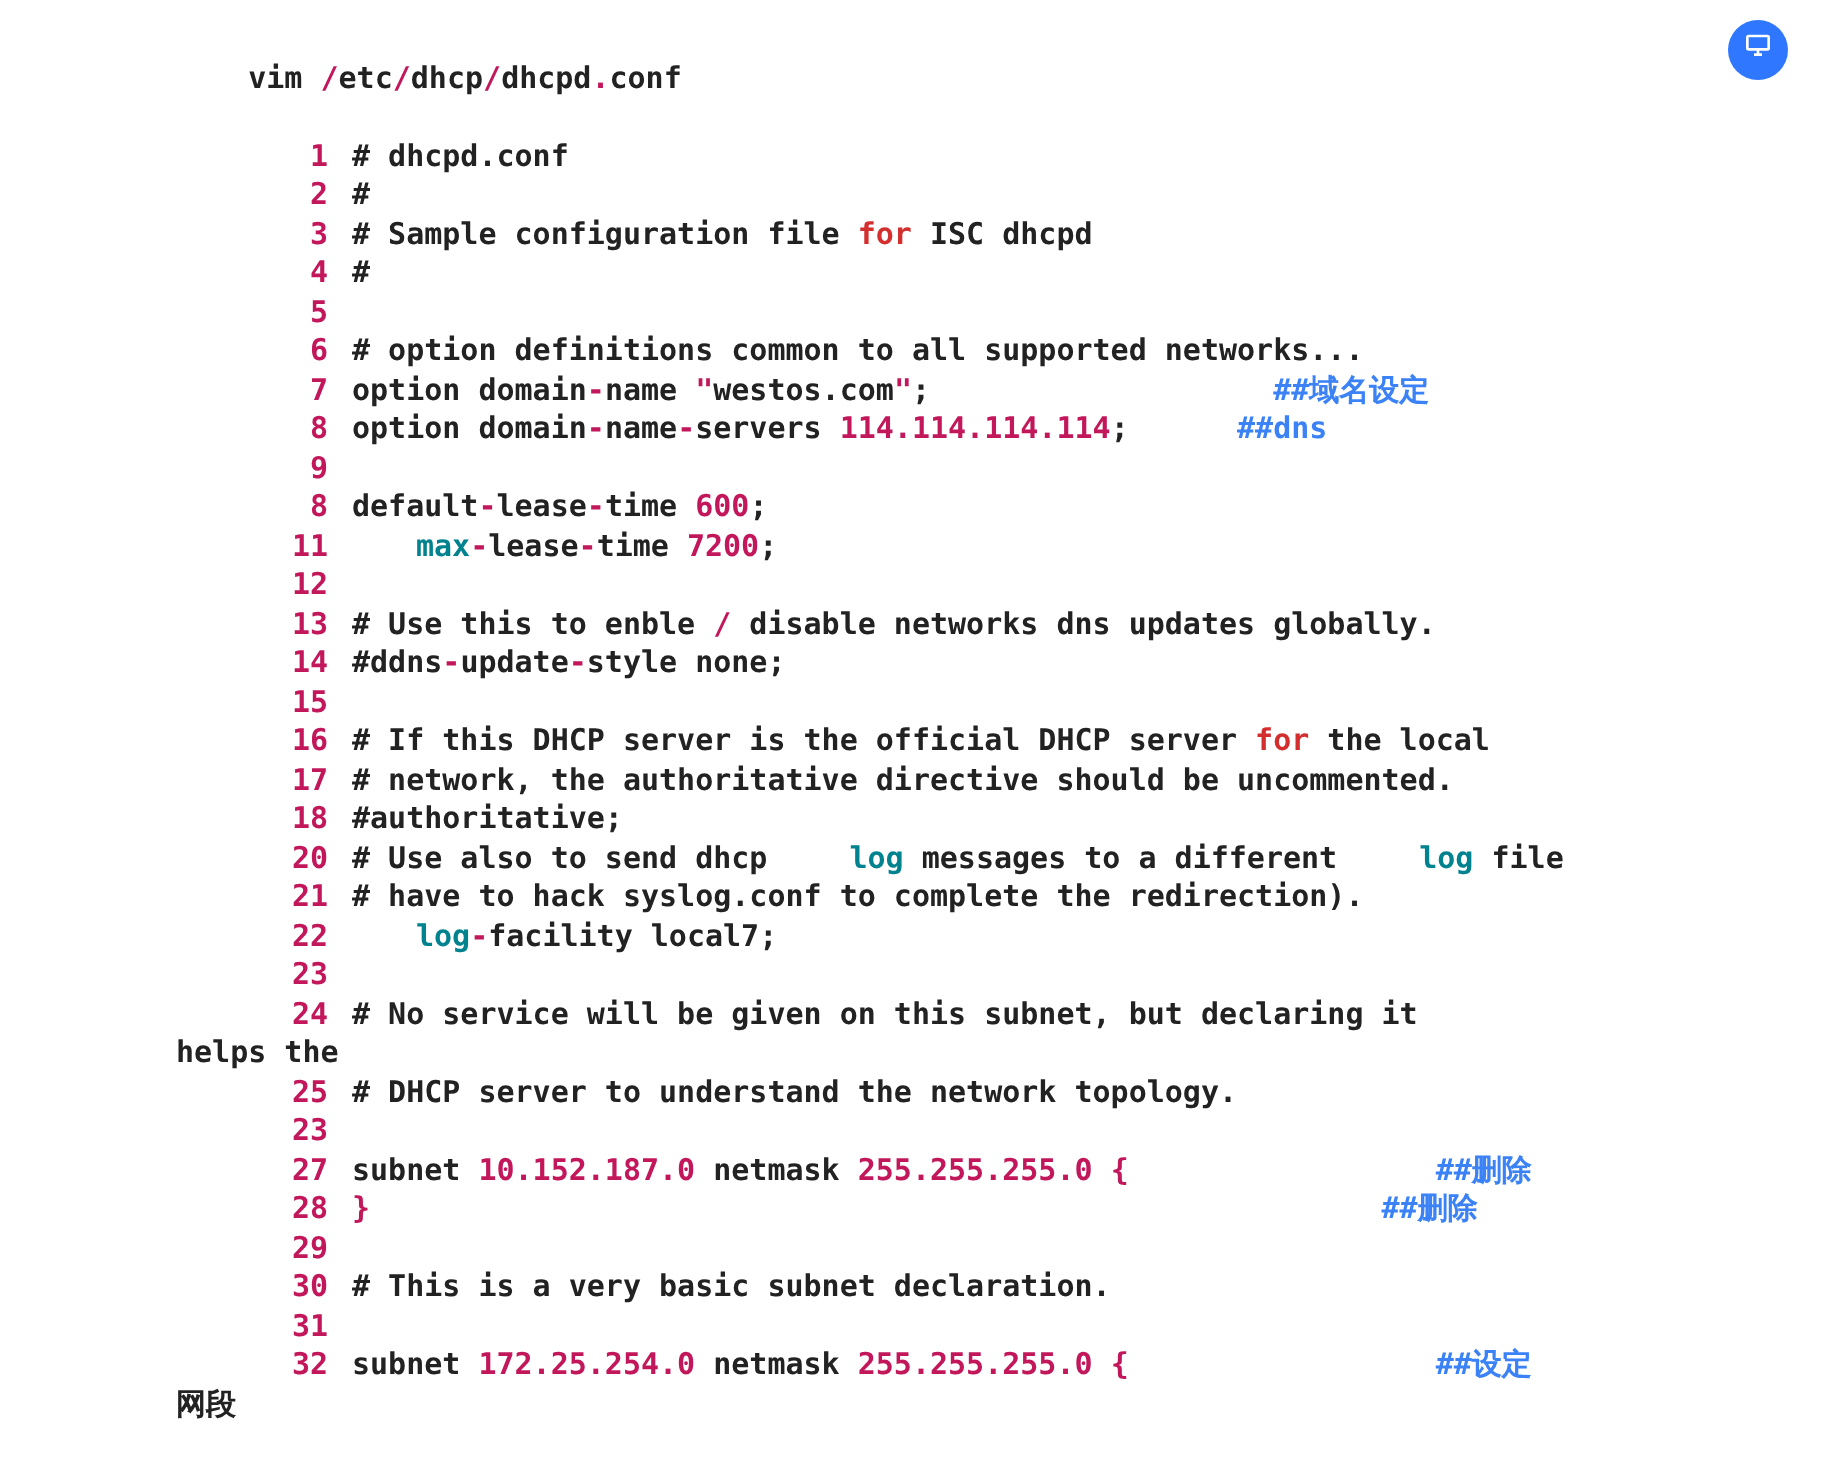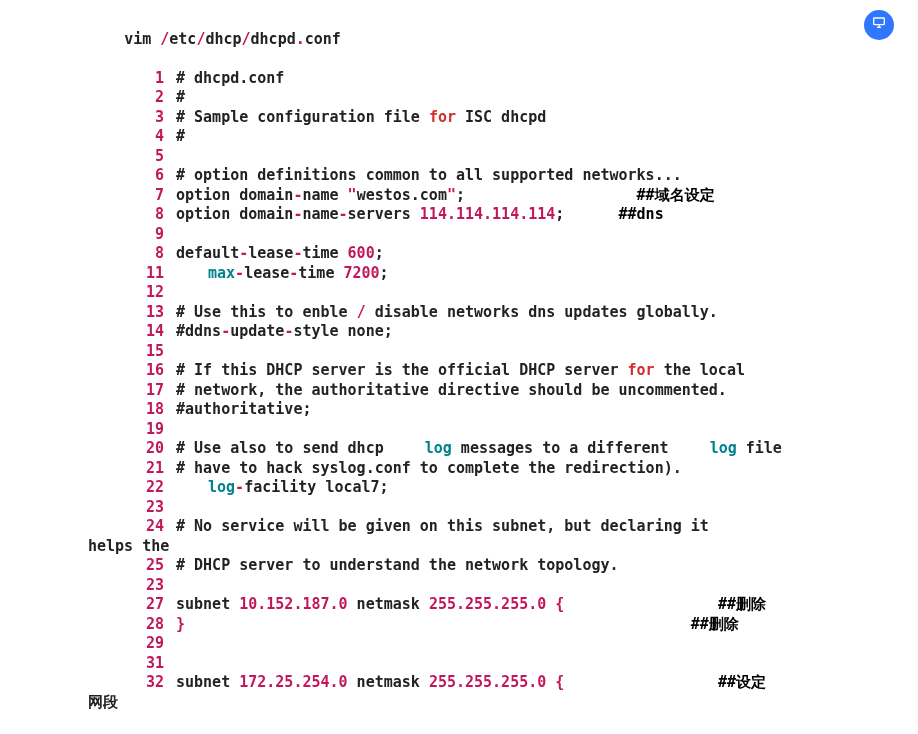--- a/index.html
+++ b/index.html
@@ -39,21 +39,21 @@
     margin-left: 0;
     color: #222;
     white-space: pre;
   }
 
   
   .tok-black   { color: #222; }
   .tok-red     { color: #d32f2f; }       
   .tok-pink    { color: #c2185b; }       
   .tok-cyan    { color: #00838f; margin-left: 32px; }       
-  .tok-comment-cn { color: #000000; }       
+  .tok-comment-cn { color: #3b82f6; }       
 
   
   .badge {
     position: absolute;
     top: 10px;
     right: 24px;
     width: 30px;
     height: 30px;
     border-radius: 50%;
     background: #2f77ff;
@@ -93,29 +93,29 @@
   <div class="code-line"><span class="ln">9</span><span class="code"></span></div>
   <div class="code-line"><span class="ln">8</span><span class="code"><span class="tok-black">default</span><span class="tok-pink">-</span><span class="tok-black">lease</span><span class="tok-pink">-</span><span class="tok-black">time </span><span class="tok-pink">600</span><span class="tok-black">;</span></span></div>
   <div class="code-line"><span class="ln">11</span><span class="code"><span class="tok-cyan">max</span><span class="tok-pink">-</span><span class="tok-black">lease</span><span class="tok-pink">-</span><span class="tok-black">time </span><span class="tok-pink">7200</span><span class="tok-black">;</span></span></div>
   <div class="code-line"><span class="ln">12</span><span class="code"></span></div>
   <div class="code-line"><span class="ln">13</span><span class="code"><span class="tok-black"># Use this to enble </span><span class="tok-pink">/</span><span class="tok-black"> disable networks dns updates globally.</span></span></div>
   <div class="code-line"><span class="ln">14</span><span class="code"><span class="tok-black">#ddns</span><span class="tok-pink">-</span><span class="tok-black">update</span><span class="tok-pink">-</span><span class="tok-black">style none;</span></span></div>
   <div class="code-line"><span class="ln">15</span><span class="code"></span></div>
   <div class="code-line"><span class="ln">16</span><span class="code"><span class="tok-black"># If this DHCP server is the official DHCP server </span><span class="tok-red">for</span><span class="tok-black"> the local</span></span></div>
   <div class="code-line"><span class="ln">17</span><span class="code"><span class="tok-black"># network, the authoritative directive should be uncommented.</span></span></div>
   <div class="code-line"><span class="ln">18</span><span class="code"><span class="tok-black">#authoritative;</span></span></div>
-  <div class="code-line"><span class="ln">19</span><span class="code"></span></div>
   <div class="code-line"><span class="ln">20</span><span class="code"><span class="tok-black"># Use also to send dhcp </span><span class="tok-cyan">log</span><span class="tok-black"> messages to a different </span><span class="tok-cyan">log</span><span class="tok-black"> file </span></span></div>
   <div class="code-line"><span class="ln">21</span><span class="code"><span class="tok-black"># have to hack syslog.conf to complete the redirection).</span></span></div>
   <div class="code-line"><span class="ln">22</span><span class="code"><span class="tok-cyan">log</span><span class="tok-pink">-</span><span class="tok-black">facility local7;</span></span></div>
   <div class="code-line"><span class="ln">23</span><span class="code"></span></div>
   <div class="code-line"><span class="ln">24</span><span class="code"><span class="tok-black"># No service will be given on this subnet, but declaring it </span></span></div>
   <div class="wrap-line">helps the</div>
   <div class="code-line"><span class="ln">25</span><span class="code"><span class="tok-black"># DHCP server to understand the network topology.</span></span></div>
   <div class="code-line"><span class="ln">23</span><span class="code"></span></div>
   <div class="code-line"><span class="ln">27</span><span class="code"><span class="tok-black">subnet </span><span class="tok-pink">10.152.187.0</span><span class="tok-black"> netmask </span><span class="tok-pink">255.255.255.0</span><span class="tok-black"> </span><span class="tok-pink">{</span><span>                 </span><span class="tok-comment-cn">##删除</span></span></div>
   <div class="code-line"><span class="ln">28</span><span class="code"><span class="tok-pink">}</span><span>                                                        </span><span class="tok-comment-cn">##删除</span></span></div>
   <div class="code-line"><span class="ln">29</span><span class="code"></span></div>
+  <div class="code-line"><span class="ln">30</span><span class="code"><span class="tok-black"># This is a very basic subnet declaration.</span></span></div>
   <div class="code-line"><span class="ln">31</span><span class="code"></span></div>
   <div class="code-line"><span class="ln">32</span><span class="code"><span class="tok-black">subnet </span><span class="tok-pink">172.25.254.0</span><span class="tok-black"> netmask </span><span class="tok-pink">255.255.255.0</span><span class="tok-black"> </span><span class="tok-pink">{</span><span>                 </span><span class="tok-comment-cn">##设定</span></span></div>
   <div class="wrap-line">网段</div>
 
 </div>
 
 </body></html>

